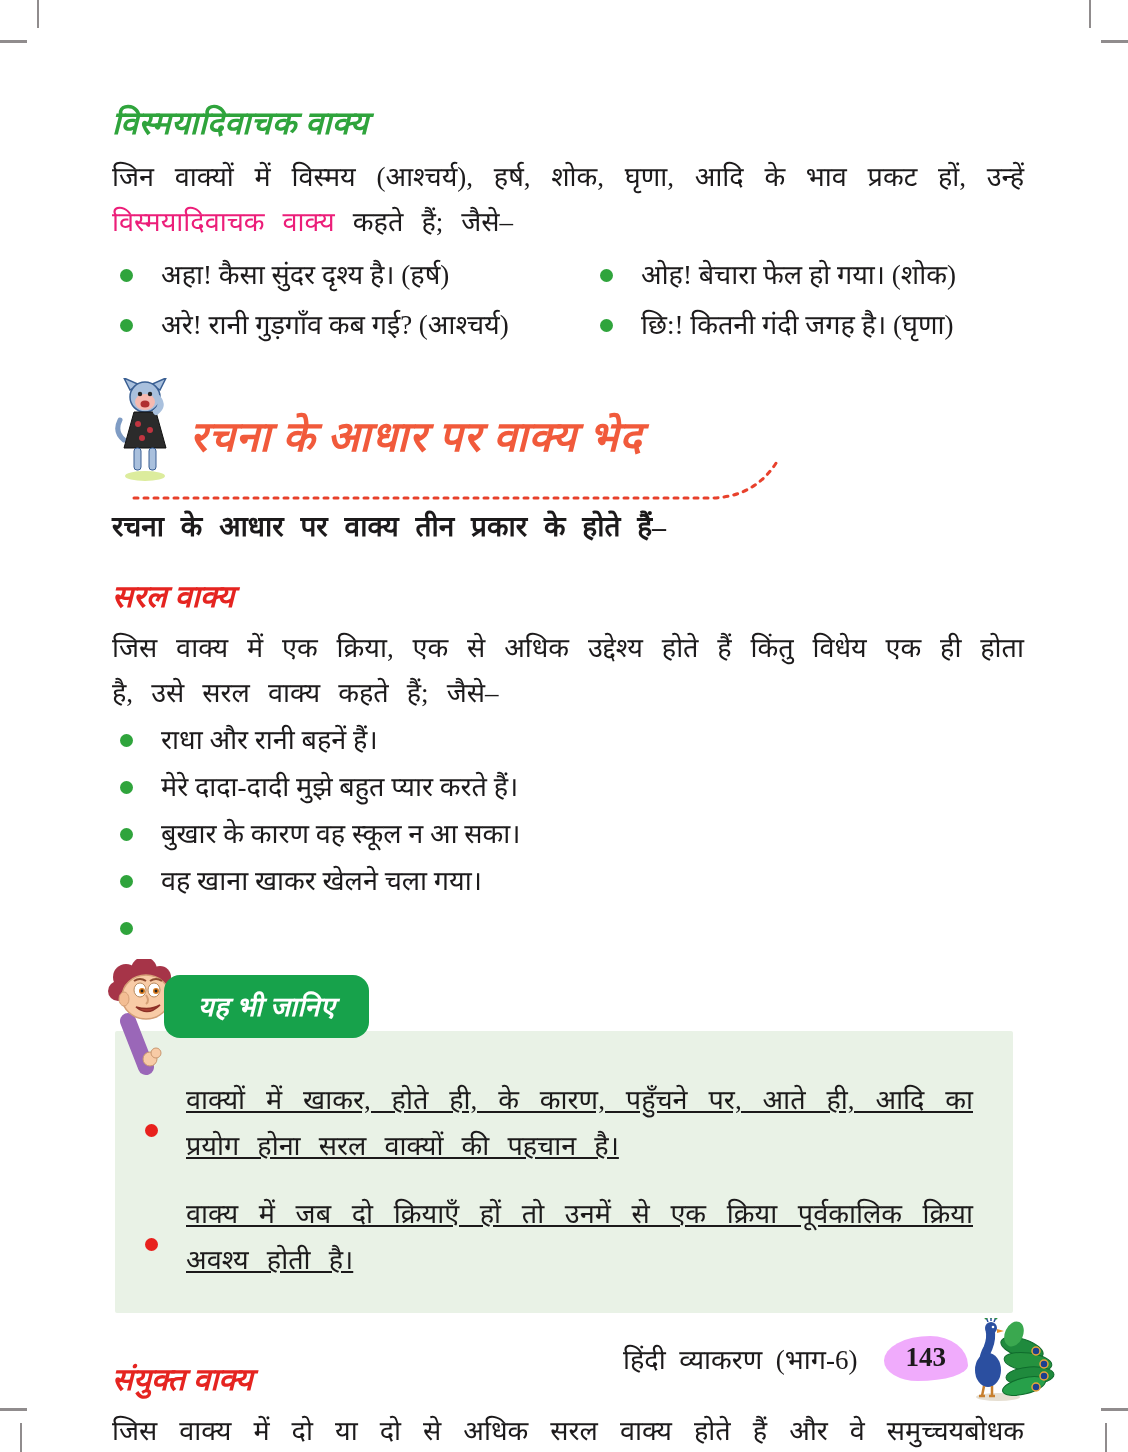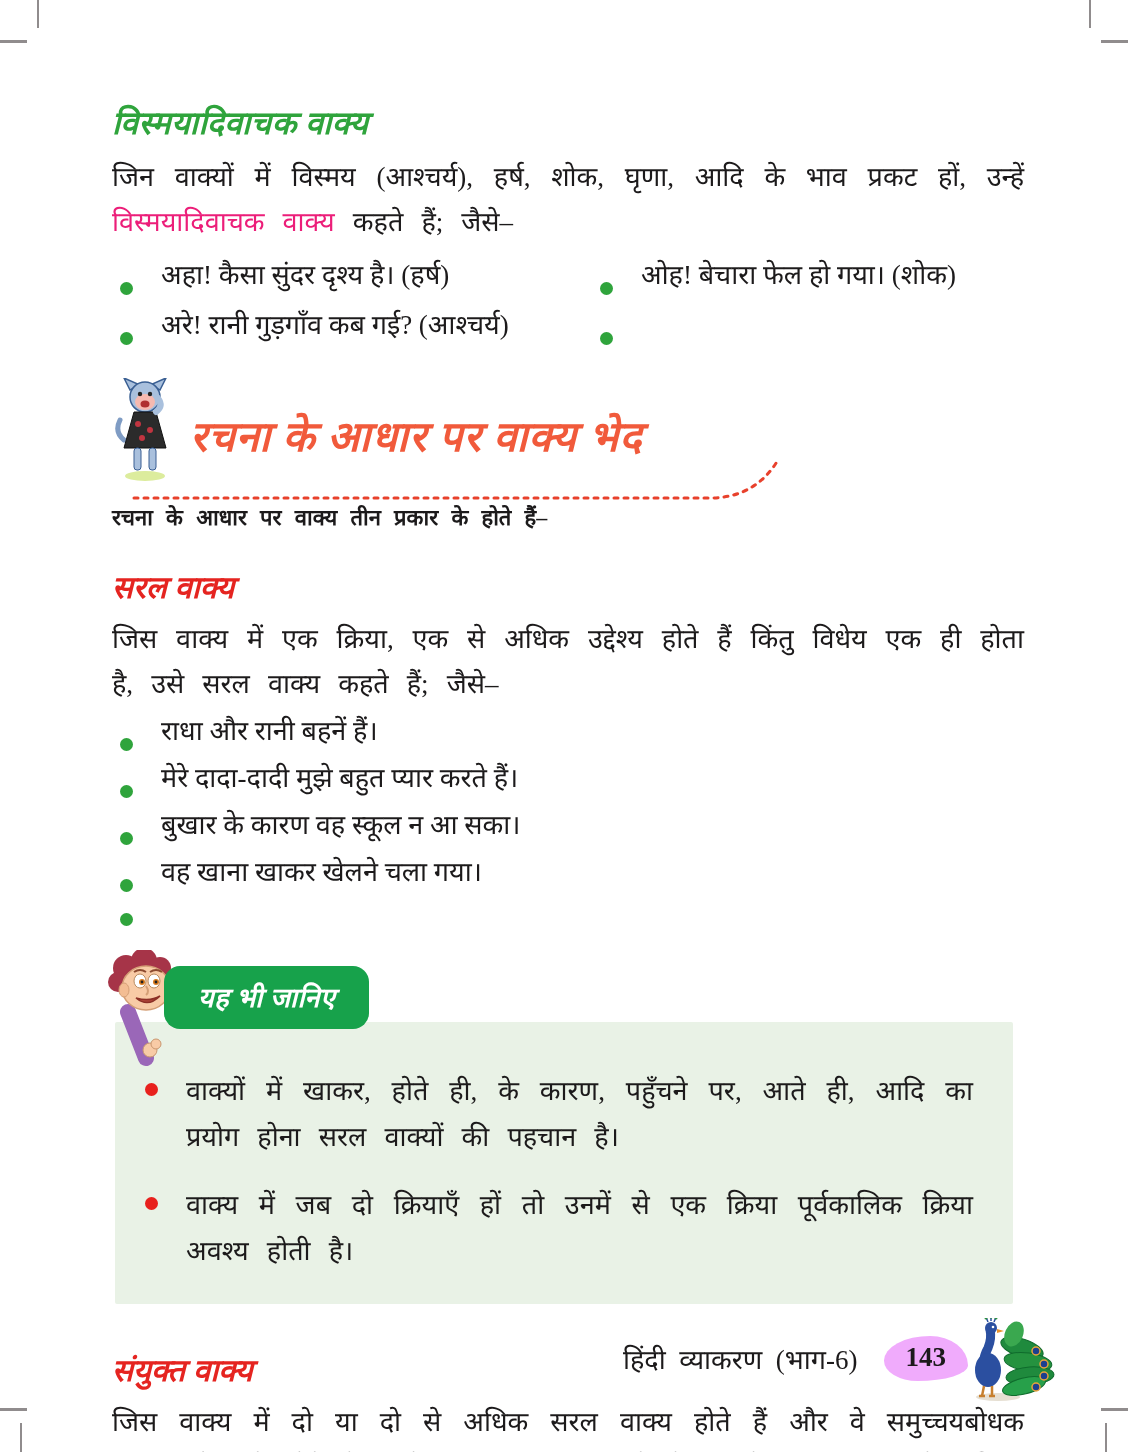--- a/index.html
+++ b/index.html
@@ -30,57 +30,57 @@
     font-size:27px; line-height:45px; text-align:justify;
     word-spacing:0.42em;
   }
   .pink { color:#ec1e79; }
 
   
   .ex-grid {
     display:grid; grid-template-columns: 480px 1fr;
     row-gap:10px; margin:10px 0 20px 0;
   }
-  .ex-item { display:flex; align-items:flex-end; font-size:27px; line-height:40px; }
+  .ex-item { display:flex; align-items:flex-start; font-size:27px; line-height:40px; }
   .dot {
     width:13px; height:13px; border-radius:50%;
     background:#2fa43c; flex:0 0 13px; margin:14px 28px 0 8px;
   }
   .dot.red { background:#e8211d; margin-top:15px; }
 
   
   .banner-row { display:flex; align-items:center; margin:30px 0 6px 0; position:relative; height:108px; }
   .banner-cat { flex:0 0 66px; margin-top:2px; }
   .banner-text-wrap { position:relative; margin-left:12px; padding-top:10px; }
   .banner-text-wrap h2 {
     color:#f15a3b; font-size:42px; font-weight:bold; font-style:italic;
     letter-spacing:1px; white-space:nowrap;
   }
   .banner-underline { position:absolute; left:-60px; top:58px; }
 
-  p.bold-intro { font-size:22px; font-weight:bold; line-height:42px; margin-top:14px; word-spacing:0.35em; }
+  p.bold-intro { font-size:28px; font-weight:bold; line-height:42px; margin-top:23px; word-spacing:0.35em; }
 
   .simple-list { list-style:none; margin-top:4px; }
   .simple-list .ex-item { margin-bottom:7px; }
 
   
   .know-wrap { position:relative; margin-top:96px; }
   .know-body {
     background:#e9f2e6; margin-left:3px; width:898px;
     padding:46px 40px 30px 22px; border-radius:2px;
   }
   .know-label {
     position:absolute; top:-56px; left:52px;
     background:#17a24b; color:#ffffff;
     font-size:27px; font-weight:bold; font-style:italic;
     padding:12px 34px 14px 34px; border-radius:16px;
     letter-spacing:0.5px;
   }
   .know-boy { position:absolute; top:-72px; left:-14px; }
-  .know-point { display:flex; align-items:flex-start; margin-bottom:22px; }
+  .know-point { display:flex; align-items:center; margin-bottom:22px;text-decoration:underline; }
   .know-point:last-child { margin-bottom:0; }
   .know-point p {
     font-size:27px; line-height:46px; text-align:justify; word-spacing:0.42em; width:100%;
   }
 
   
   .footer {
     position:absolute; top:1316px; right:72px;
     display:flex; align-items:center;
   }
@@ -122,20 +122,21 @@
       <div class="ex-item">
           <span class="dot"></span>
           <span>ओह! बेचारा फेल हो गया। (शोक)</span>
         </div>
       <div class="ex-item">
           <span class="dot"></span>
           <span>अरे! रानी गुड़गाँव कब गई? (आश्चर्य)</span>
         </div>
       <div class="ex-item">
           <span class="dot"></span>
+          <span>छि:! कितनी गंदी जगह है। (घृणा)</span>
         </div>
     </div>
 
     <div class="banner-row">
       <svg class="banner-cat" width="66" height="104" viewBox="0 0 66 104">
         <ellipse cx="33" cy="98" rx="20" ry="5" fill="#dcec9d"></ellipse>
         <path d="M12,62 Q2,54 8,42" fill="none" stroke="#7f9cc4" stroke-width="5" stroke-linecap="round"></path>
         <polygon points="18,12 12,0 28,7" fill="#a9c0dd" stroke="#3a5f93" stroke-width="1.5"></polygon>
         <polygon points="48,12 54,0 38,7" fill="#a9c0dd" stroke="#3a5f93" stroke-width="1.5"></polygon>
         <circle cx="33" cy="19" r="15" fill="#a9c0dd" stroke="#3a5f93" stroke-width="1.5"></circle>

